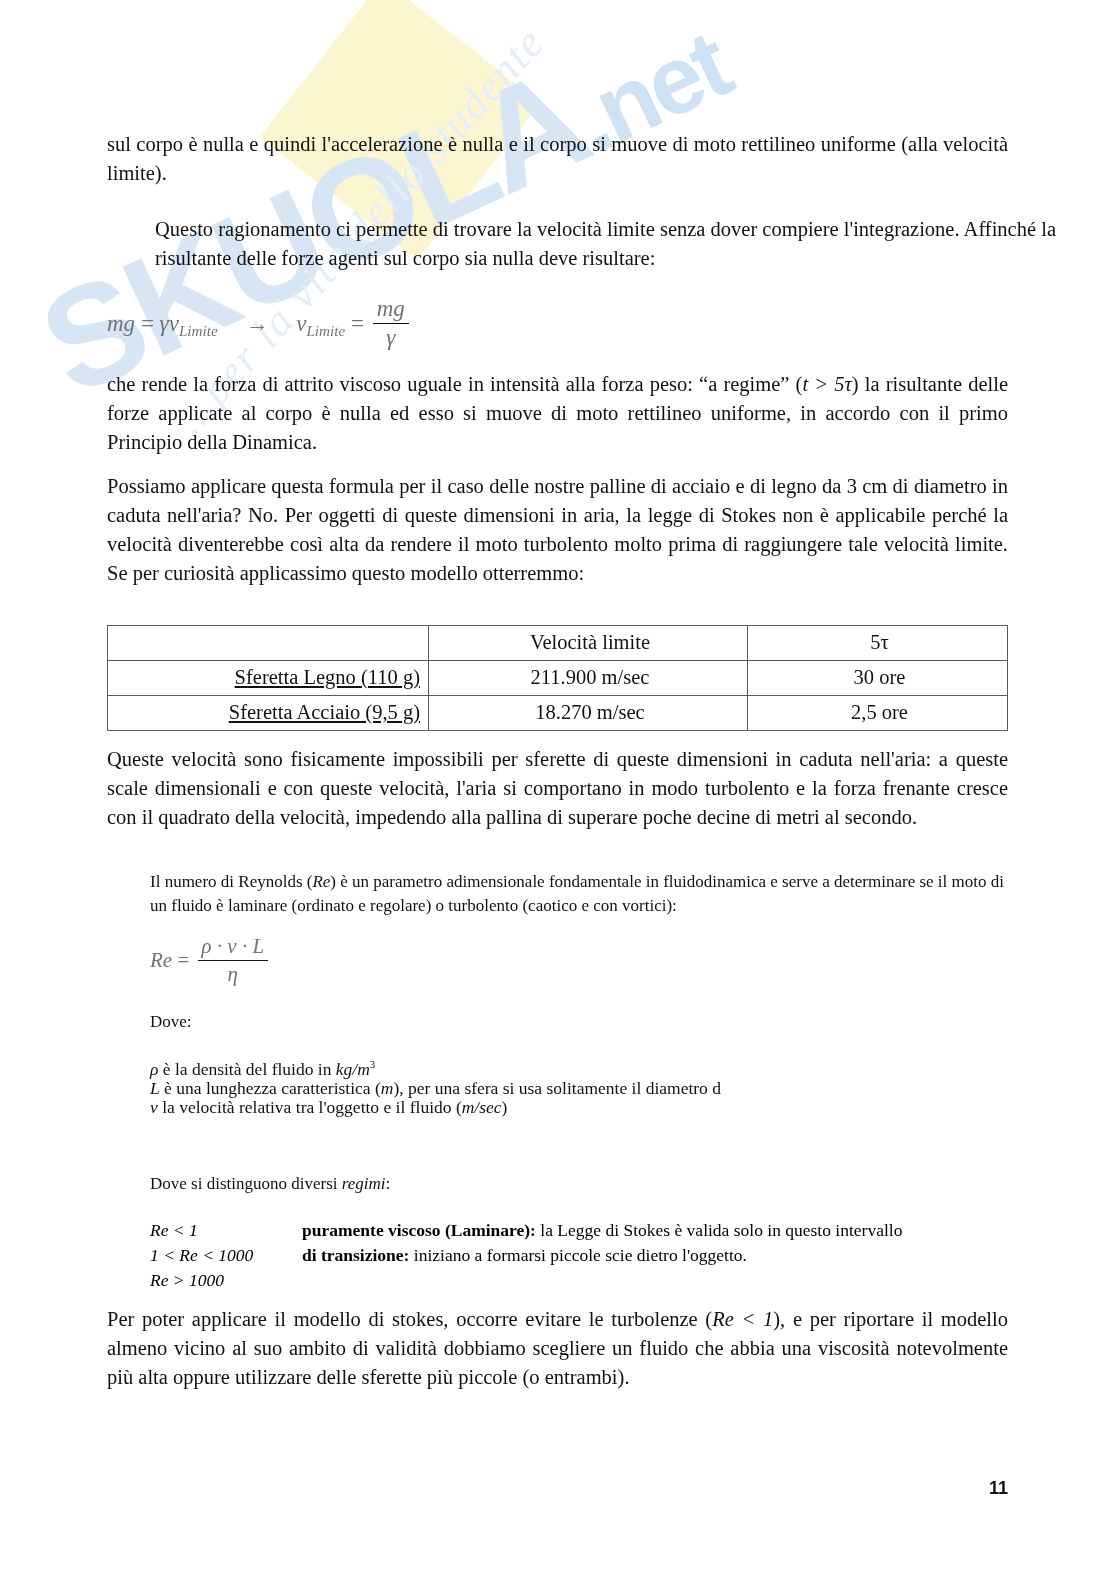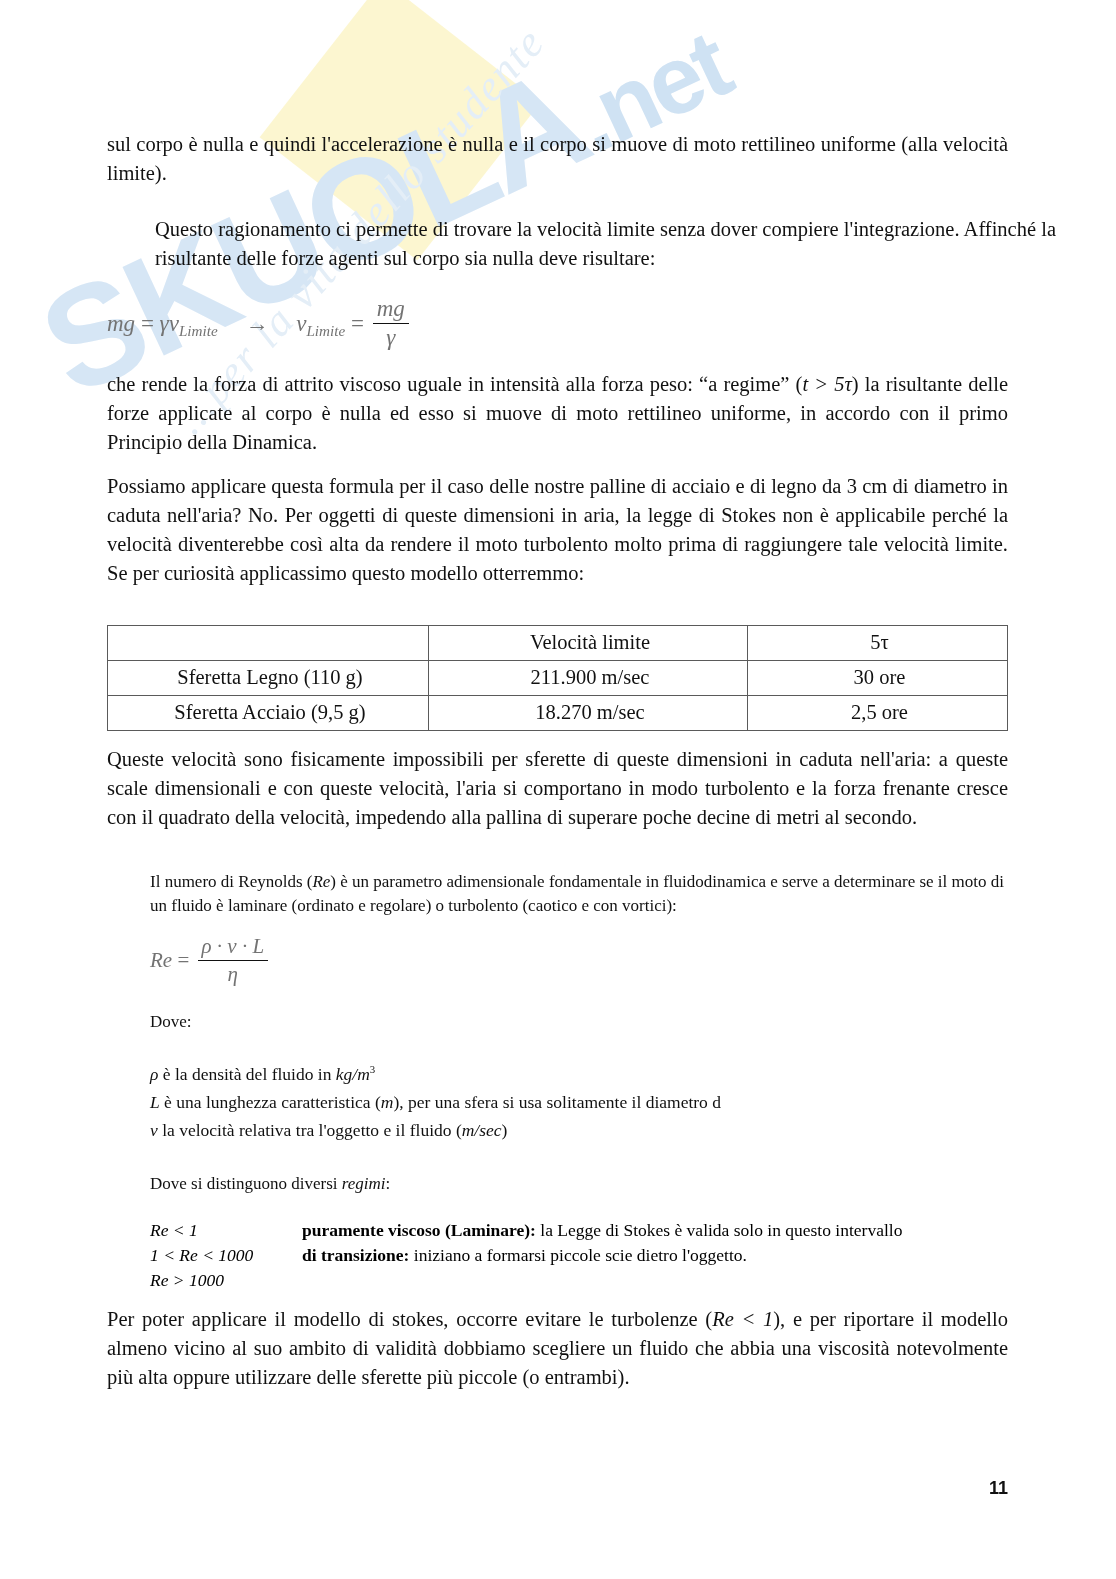--- a/index.html
+++ b/index.html
@@ -130,38 +130,38 @@
     width: 901px;
     border-collapse: collapse;
     font-size: 20.5px;
   }
   .vtable td {
     border: 1.3px solid #5a5a5a;
     padding: 2px 8px 4px 12px;
     height: 28px;
     color: #111;
   }
-  .vtable td.lbl { text-align: center; width: 300px; }
+  .vtable td.lbl { text-align: right; width: 300px; text-decoration: underline; }
   .vtable td.mid { text-align: center; width: 298px; }
   .vtable td.right { text-align: center; }
 
   
   .small {
     position: absolute;
     left: 150px;
     width: 858px;
     font-size: 17px;
     line-height: 24px;
     text-align: left;
     color: #111;
   }
   .small .it { font-style: italic; }
   .defline {
     font-size: 17.5px;
-    line-height: 28px;
+    line-height: 19px;
   }
   .regimes {
     position: absolute;
     left: 150px;
     width: 860px;
     font-size: 17.5px;
     line-height: 25px;
   }
   .regime-row { display: flex; }
   .regime-cond {

